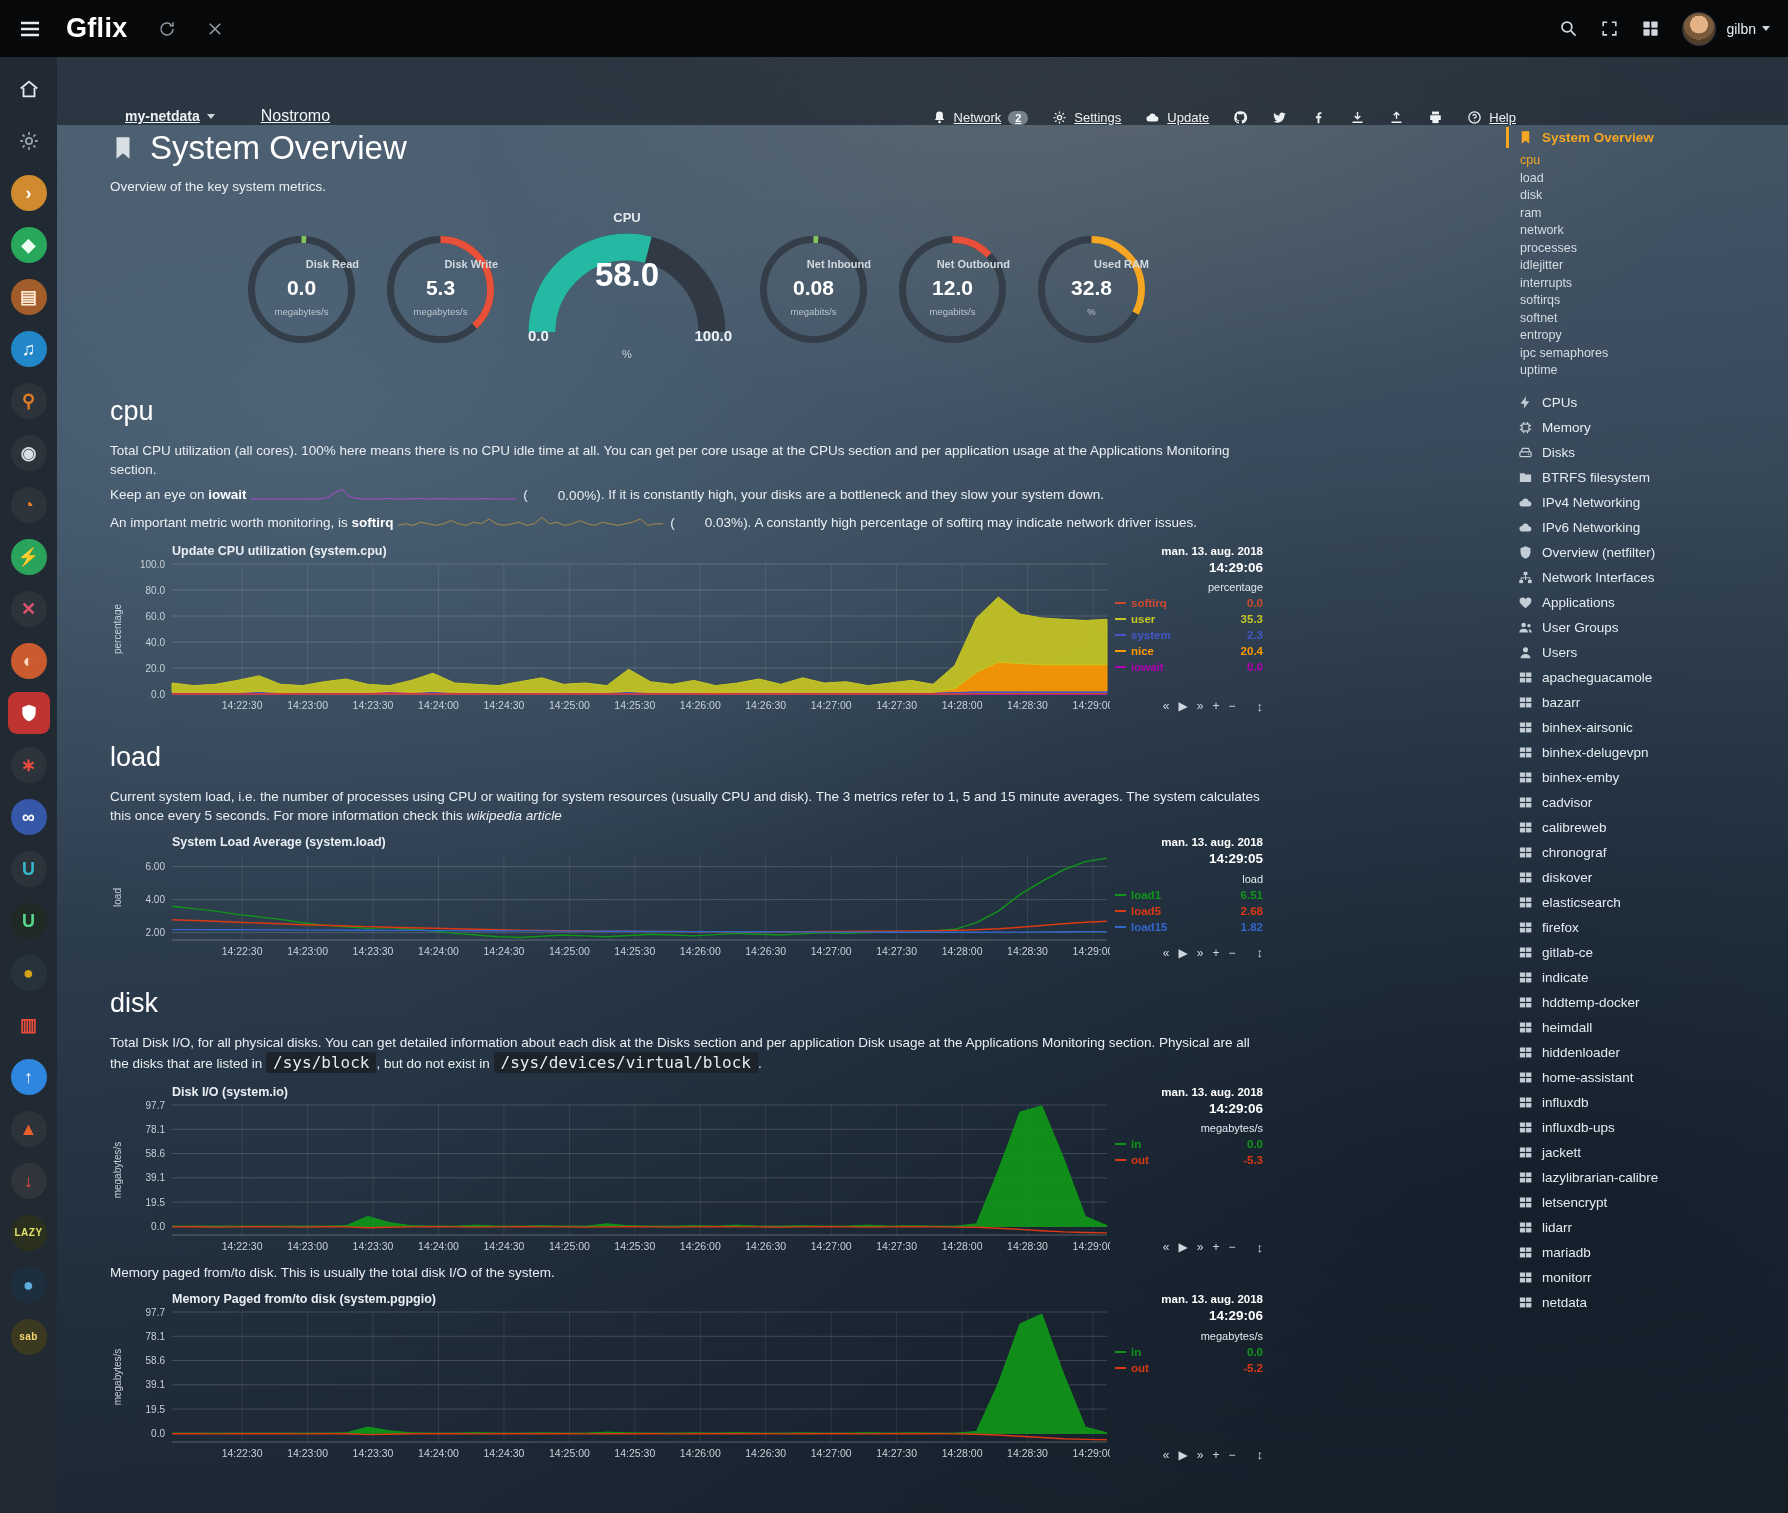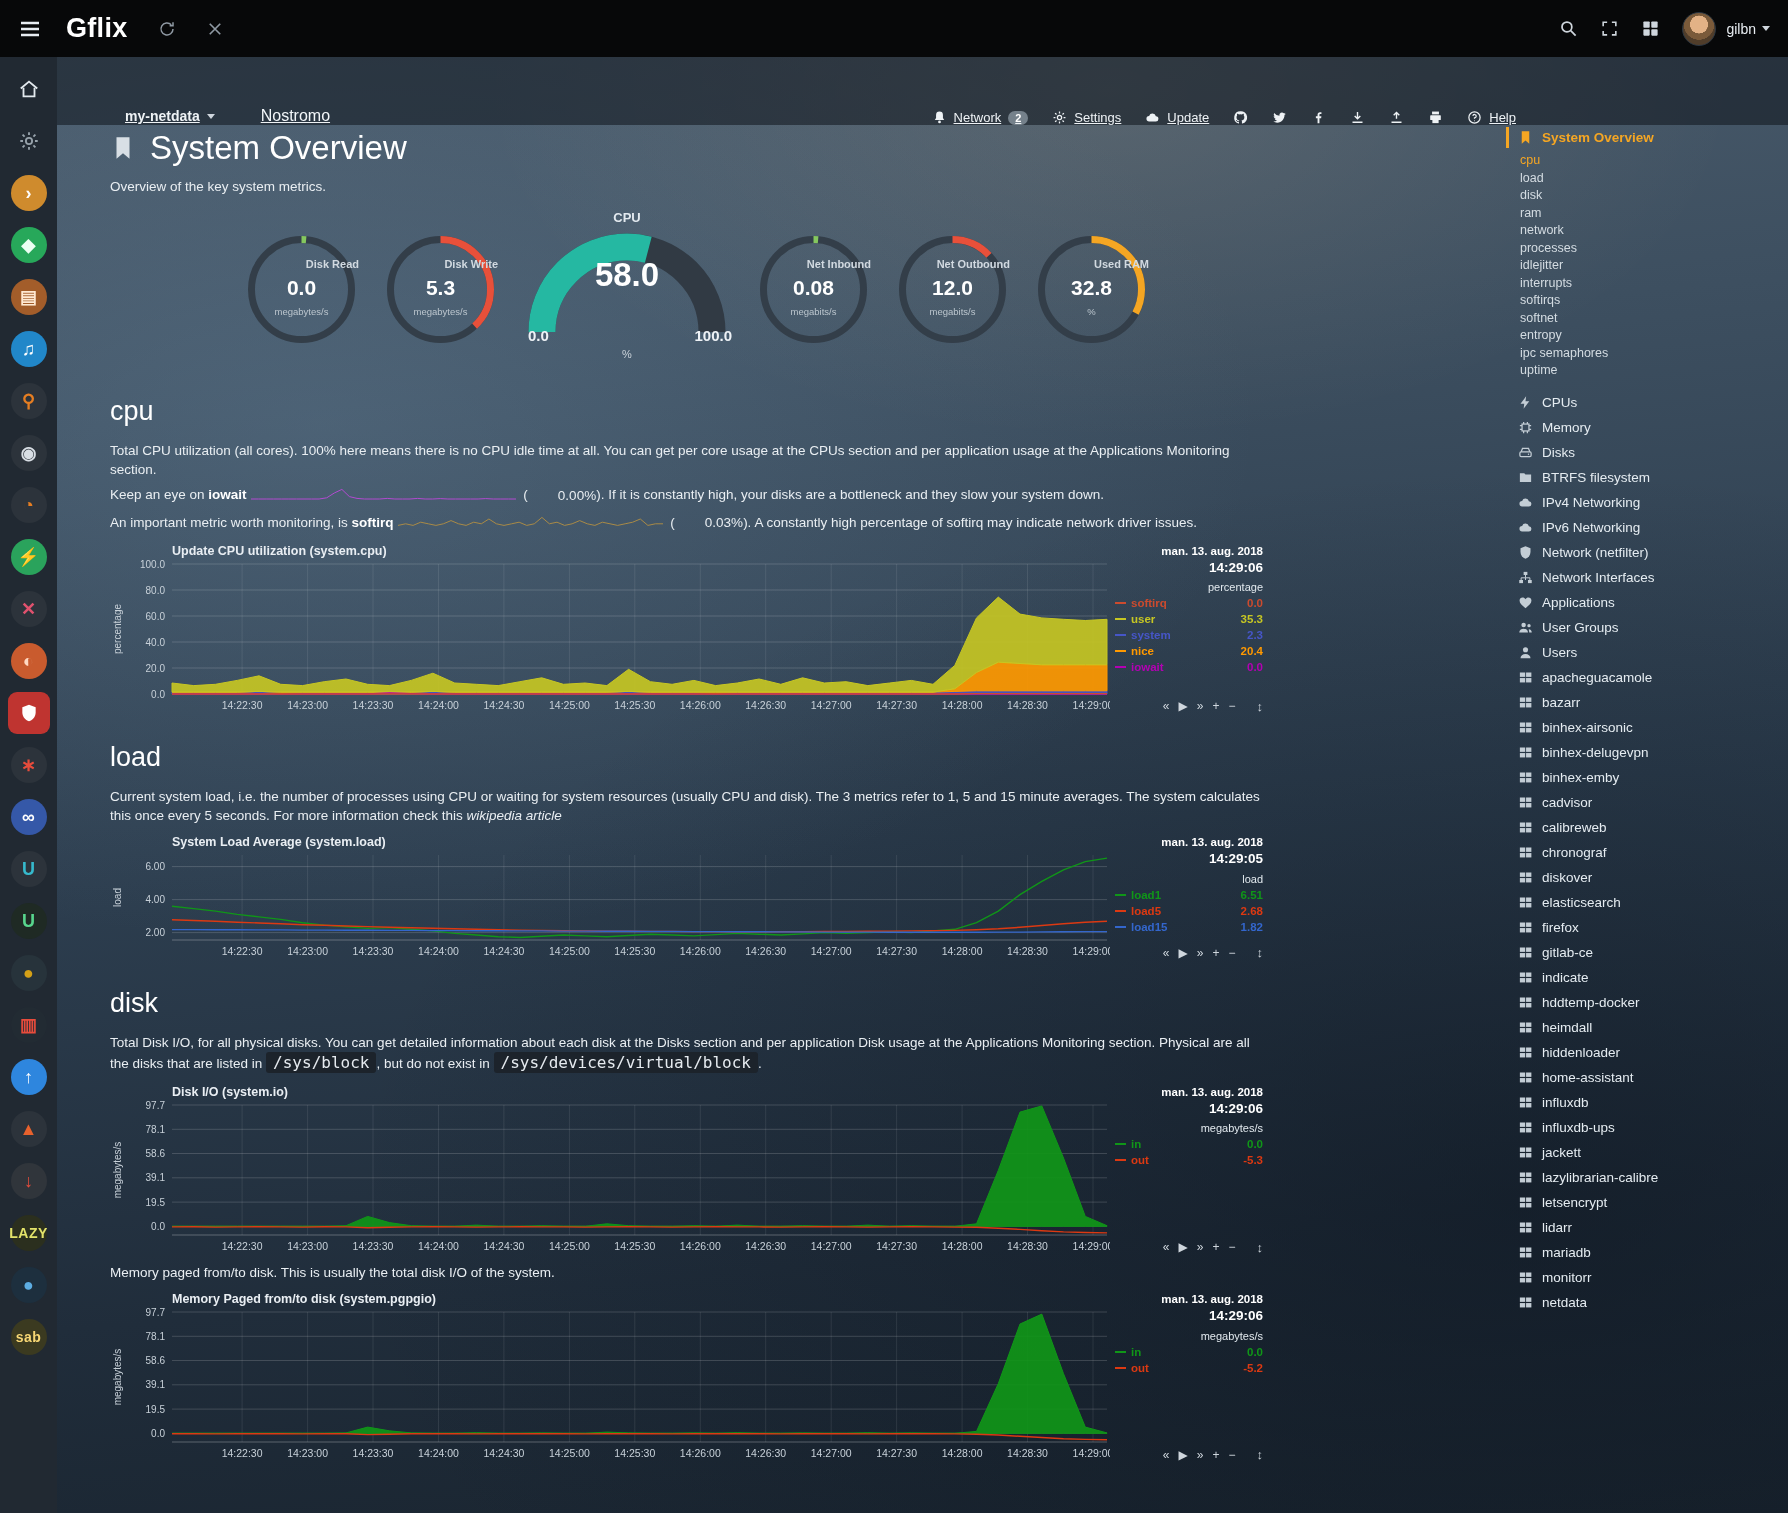--- a/index.html
+++ b/index.html
@@ -30,21 +30,21 @@
     border:1px solid #2c3640; }
   .tb-user { color:#e8edf2; font-size:14px; margin-left:10px; display:flex; align-items:center; gap:6px; cursor:pointer; }
   .caret-tri { width:0; height:0; border-left:4px solid transparent; border-right:4px solid transparent; border-top:5px solid #cfd6dd; display:inline-block; }
 
   
   .leftbar { position:absolute; left:0; top:57px; width:57px; height:1456px; background:#212932;
     display:flex; flex-direction:column; align-items:center; padding-top:6px; z-index:20; }
   .lb-cell { width:57px; height:52px; display:flex; align-items:center; justify-content:center; cursor:pointer; flex:0 0 auto; }
   .lb-circle { width:36px; height:36px; border-radius:50%; display:flex; align-items:center; justify-content:center;
     font-size:18px; line-height:1; font-weight:700; }
-  .lb-txt { font-size:14px; font-weight:700; letter-spacing:0.5px; }
+  .lb-txt { font-size:10px; font-weight:700; letter-spacing:0.5px; }
   .lb-ic { width:22px; height:22px; display:flex; align-items:center; justify-content:center; }
   .lb-ic svg { width:22px; height:22px; }
   .lb-cell.active .lb-circle { width:42px; height:42px; border-radius:9px; }
   .lb-ic-sm { width:20px; height:20px; display:block; }
   .lb-ic-sm svg { width:20px; height:20px; }
 
   
   .nd-nav { position:absolute; left:57px; top:57px; width:1731px; height:68px; background:rgba(14,20,27,0.55);
     display:flex; align-items:flex-end; z-index:10; color:#eef2f5;text-decoration:underline; }
   .nd-left { display:flex; align-items:center; gap:46px; padding-left:68px; }
@@ -859,21 +859,21 @@
           </svg>
         </span>
         <span class="rm-lb">IPv6 Networking</span>
       </div>
       <div class="rm-head">
         <span class="rm-ic">
           <svg viewBox="0 0 24 24" fill="currentColor" style="width: 100%; height: 100%; display: block;">
             <path d="M12 2l8 3v6.2c0 5.4-3.4 9.2-8 10.8-4.6-1.6-8-5.4-8-10.8V5z"></path>
           </svg>
         </span>
-        <span class="rm-lb">Network (netfilter)</span>
+        <span class="rm-lb">Overview (netfilter)</span>
       </div>
       <div class="rm-head">
         <span class="rm-ic">
           <svg viewBox="0 0 24 24" fill="currentColor" style="width: 100%; height: 100%; display: block;">
             <rect x="9" y="3" width="6" height="5"></rect>
             <rect x="2" y="16" width="6" height="5"></rect>
             <rect x="16" y="16" width="6" height="5"></rect>
             <path d="M12 8v4M5 16v-3.5h14V16M12 12v4" fill="none" stroke="currentColor" stroke-width="1.6"></path>
           </svg>
         </span>

